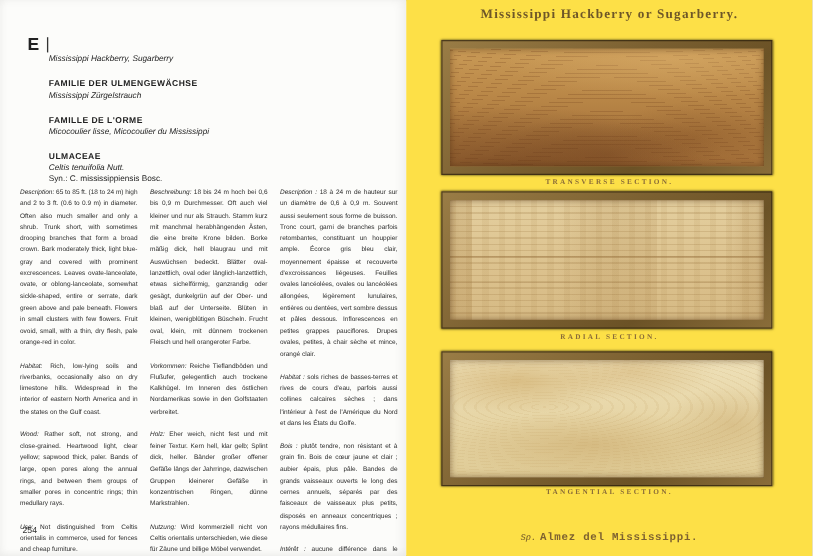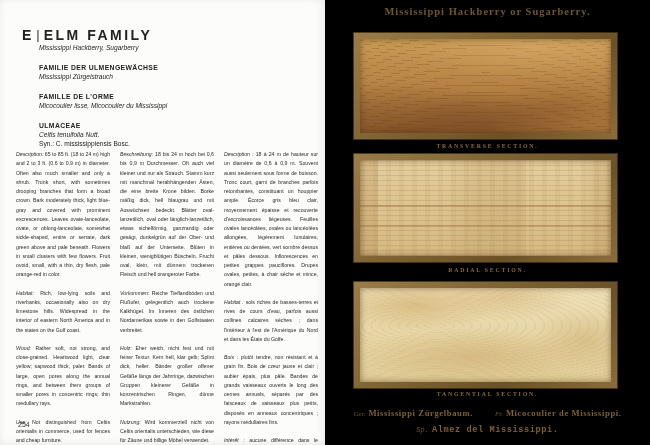--- a/index.html
+++ b/index.html
@@ -22,21 +22,21 @@
   .caps{font-size:6.8px;font-weight:bold;letter-spacing:.4px;margin:12px 0 0 0;line-height:8px;}
   .plain-s{font-size:6.6px;line-height:8px;margin:1px 0 0 0;}
   
   .columns{position:absolute;left:16px;top:150px;width:302px;display:flex;}
   .col{width:94px;text-align:justify;font-size:5.2px;line-height:9.25px;color:#2b2b2b;}
   .col + .col{margin-left:10px;}
   .col p{margin:0 0 9px 0;}
   .plabel{font-style:italic;}
   .page-number{position:absolute;left:18px;top:421px;font-size:7px;color:#333;}
   
-  .page-right{position:absolute;left:325px;top:0;width:325px;height:445px;background:#000000;
+  .page-right{position:absolute;left:325px;top:0;width:325px;height:445px;background:#fde047;
     font-family:"Liberation Serif",serif;}
   .rp-title{position:absolute;top:6px;left:0;width:100%;text-align:center;margin:0;
     font-size:10.5px;font-weight:bold;letter-spacing:1px;color:#6e5728;}
   .sample{position:absolute;left:28px;width:265px;padding:7px;
     background:linear-gradient(140deg,#9a7d46 0%,#7a5f30 45%,#6b5226 70%,#8a6d3a 100%);
     box-shadow:inset 0 0 0 1px rgba(35,24,8,.65), 0 0 2px rgba(0,0,0,.8);}
   .sample .wood{width:100%;height:100%;box-shadow:inset 0 0 6px rgba(70,40,12,.55);}
   .s1{top:32px;height:108px;}
   .s2{top:153px;height:110px;}
   .s3{top:281px;height:108px;}
@@ -75,21 +75,20 @@
 <body>
 
 <div class="spread">
 
   <div class="page-left">
 
     <div class="lp-header">
       <div class="title-row">
         <span class="sec-letter">E</span>
         <span class="sec-bar">|</span>
-        <h1 class="family-title">ELM FAMILY</h1>
       </div>
       <div class="lp-sub">
         <p class="ital">Mississippi Hackberry, Sugarberry</p>
         <p class="caps">FAMILIE DER ULMENGEWÄCHSE</p>
         <p class="ital">Mississippi Zürgelstrauch</p>
         <p class="caps">FAMILLE DE L'ORME</p>
         <p class="ital">Micocoulier lisse, Micocoulier du Mississippi</p>
         <p class="caps">ULMACEAE</p>
         <p class="ital">Celtis tenuifolia Nutt.</p>
         <p class="plain-s">Syn.: C. mississippiensis Bosc.</p>
@@ -136,22 +135,18 @@
     <figure class="sample s2" style="margin:0;">
       <div class="wood wood-radial"></div>
     </figure>
     <div class="caption c2">RADIAL SECTION.</div>
 
     <figure class="sample s3" style="margin:0;">
       <div class="wood wood-tangential"></div>
     </figure>
     <div class="caption c3">TANGENTIAL SECTION.</div>
 
-    <div class="names-row n1">
-      <span class="name-entry"><span class="name-prefix">Ger.</span><span>Mississippi Zürgelbaum.</span></span>
-      <span class="name-entry"><span class="name-prefix">Fr.</span><span>Micocoulier de Mississippi.</span></span>
-    </div>
     <div class="names-row n2">
       <span class="name-entry"><span class="name-prefix">Sp.</span><span>Almez del Mississippi.</span></span>
     </div>
 
   </div>
 </div>
 
 </body></html>

